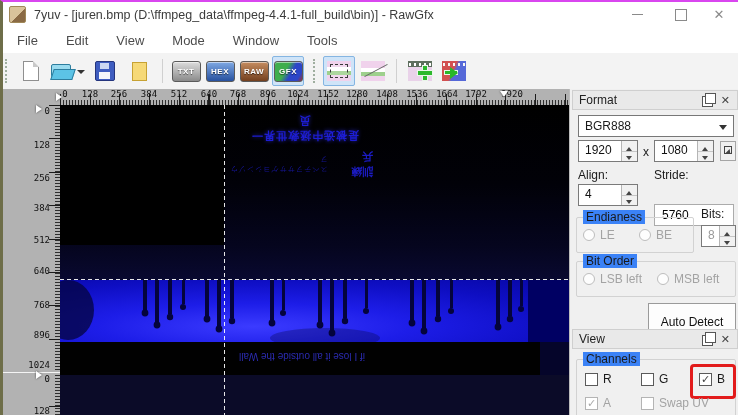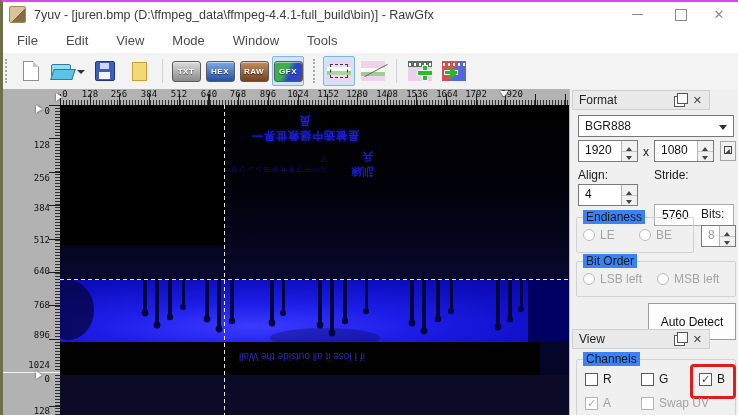--- a/index.html
+++ b/index.html
@@ -90,21 +90,21 @@
   .c-sub .kana{font-size:7px;color:#16169c;letter-spacing:1px;}
   .c-sub .cjk{font-size:11px;font-weight:bold;color:#1b1bc4;}
   .c-caption{position:absolute;left:158px;top:246px;width:168px;text-align:center;font-size:10px;color:#2b2bb0;}
   .dash-v{position:absolute;left:164px;top:0;width:1px;height:312px;
      background:repeating-linear-gradient(180deg,rgba(255,255,255,.9) 0 4px,transparent 4px 7px);}
   .dash-h{position:absolute;left:0;top:174px;width:509px;height:1px;
      background:repeating-linear-gradient(90deg,rgba(255,255,255,.9) 0 4px,transparent 4px 7px);}
   
   .panel{position:absolute;left:566px;top:87px;width:172px;height:328px;background:#f0f0f0;
          border-left:1px solid #bcbcbc;box-sizing:border-box;font-size:12px;color:#1a1a1a;overflow:hidden;}
-  .dock-title{position:absolute;left:2px;width:138px;height:20px;background:#e9e9e9;border:1px solid #cfcfcf;
+  .dock-title{position:absolute;left:2px;width:166px;height:20px;background:#e9e9e9;border:1px solid #cfcfcf;
               box-sizing:border-box;display:flex;align-items:center;text-align:center;}
   .dock-title .t{margin-left:6px;font-size:12px;color:#222;}
   .float-ic{position:absolute;right:24px;top:5px;width:9px;height:9px;border:1px solid #555;background:#fff;}
   .float-ic:after{content:"";position:absolute;left:2px;top:-4px;width:9px;height:9px;border:1px solid #555;background:#fff;}
   .close-ic{position:absolute;right:7px;top:3px;font-size:11px;color:#444;}
   .combo{position:absolute;left:8px;top:26px;width:156px;height:22px;background:#fff;border:1px solid #777;
          box-sizing:border-box;display:flex;align-items:center;}
   .combo .val{margin-left:6px;}
   .combo .arr{position:absolute;right:6px;top:9px;width:0;height:0;border:4px solid transparent;border-top:5px solid #333;}
   .spin{position:absolute;height:22px;background:#fff;border:1px solid #7a7a7a;box-sizing:border-box;}

